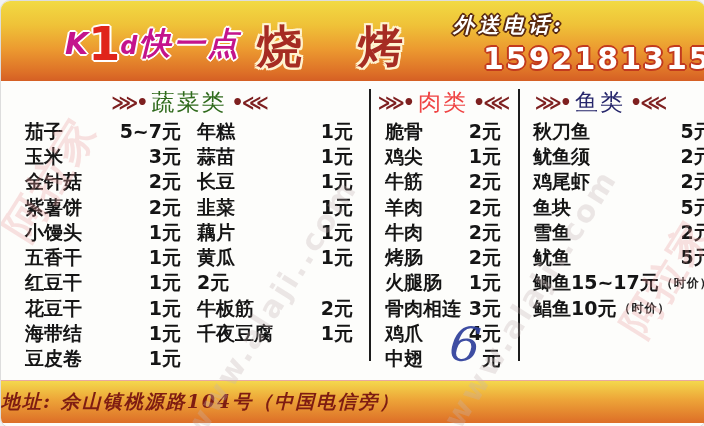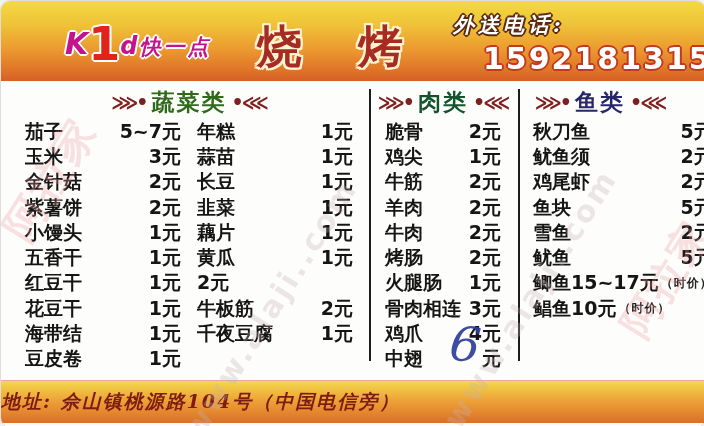--- a/index.html
+++ b/index.html
@@ -11,21 +11,21 @@
   
   .header{
     position:absolute;left:0;top:0;right:0;height:80px;
     background:linear-gradient(180deg,#F2DA43 0%,#EFC238 30%,#EC9A30 60%,#DD6F27 90%,#D55F24 100%);
   }
   .logo{position:absolute;left:64px;top:16px;white-space:nowrap;}
   .outline-w{text-shadow:-2px 0 #fff,2px 0 #fff,0 -2px #fff,0 2px #fff,-1px -1px #fff,1px 1px #fff,1px -1px #fff,-1px 1px #fff;}
   .logo .lk{font-size:30px;font-weight:bold;font-style:italic;color:#C4148C;}
   .logo .l1{font-size:46px;font-weight:bold;color:#E0241B;vertical-align:-6px;}
   .logo .ld{font-size:24px;font-weight:bold;font-style:italic;color:#C4148C;}
-  .logo .lname{font-size:21px;font-weight:bold;font-style:italic;color:#C4148C;letter-spacing:3px;margin-left:2px;}
+  .logo .lname{font-size:31px;font-weight:bold;font-style:italic;color:#C4148C;letter-spacing:3px;margin-left:2px;}
   .bbq-title{
     position:absolute;left:256px;top:16px;font-size:45px;font-weight:bold;color:#A62C23;
     letter-spacing:56px;white-space:nowrap;
     text-shadow:-2px 0 #FFF3D0,2px 0 #FFF3D0,0 -2px #FFF3D0,0 2px #FFF3D0,-2px -2px #FFF3D0,2px 2px #FFF3D0,2px -2px #FFF3D0,-2px 2px #FFF3D0;
   }
   .phone-block{position:absolute;left:452px;top:10px;}
   .phone-label{
     font-family:"DejaVu Serif","Liberation Serif",serif;font-style:italic;
     font-size:21px;font-weight:bold;color:#ffffff;letter-spacing:4px;
     text-shadow:-2px 0 #5A2A10,2px 0 #5A2A10,0 -2px #5A2A10,0 2px #5A2A10,-1px -1px #5A2A10,1px 1px #5A2A10,1px -1px #5A2A10,-1px 1px #5A2A10;
@@ -35,21 +35,21 @@
     text-shadow:-2px 0 #C23A1E,2px 0 #C23A1E,0 -2px #C23A1E,0 2px #C23A1E,-1px -1px #C23A1E,1px 1px #C23A1E,1px -1px #C23A1E,-1px 1px #C23A1E;
   }
   
   .vdiv{position:absolute;top:88px;height:272px;width:2px;background:#1c1c1c;}
   #vdiv1{left:368px;} #vdiv2{left:517px;}
   .section{position:absolute;top:86px;}
   #sec-veg{left:16px;width:344px;}
   #sec-meat{left:376px;width:132px;}
   #sec-fish{left:524px;width:150px;}
   .sec-head{display:flex;align-items:center;justify-content:center;gap:5px;height:30px;}
-  .sec-title{font-size:23px;font-weight:bold;letter-spacing:2px;}
+  .sec-title{font-size:23px;font-weight:normal;letter-spacing:2px;}
   .orn{color:#7E2020;font-size:19px;font-weight:bold;letter-spacing:-2px;line-height:1;}
   .cols{display:flex;margin-top:2px;}
   .menu-col{flex:1;padding:0 8px;overflow:visible;}
   .row{display:flex;justify-content:space-between;align-items:center;height:25.3px;
        font-size:19px;font-weight:bold;color:#151515;white-space:nowrap;overflow:visible;}
   .row.runon{justify-content:flex-start;}
   .iprice{text-align:right;}
   .inote{font-size:12px;font-weight:bold;color:#222;margin-left:2px;letter-spacing:1px;}
   .hand-digit{
     display:inline-block;font-family:"DejaVu Serif","Liberation Serif",serif;
@@ -176,21 +176,21 @@
             <span class="iname">千夜豆腐</span>
             <span class="iprice">1元</span>
           </div>
         </div>
       </div>
   </div>
 
   <div class="section" id="sec-meat">
     <div class="sec-head">
       <span class="orn">⋙•</span>
-      <span class="sec-title" style="color: #14532d;">肉类</span>
+      <span class="sec-title" style="color: #ef4444;">肉类</span>
       <span class="orn">•⋘</span>
     </div>
     <div class="cols">
         <div class="menu-col">
           <div class="row">
             <span class="iname">脆骨</span>
             <span class="iprice">2元</span>
           </div>
           <div class="row">
             <span class="iname">鸡尖</span>

